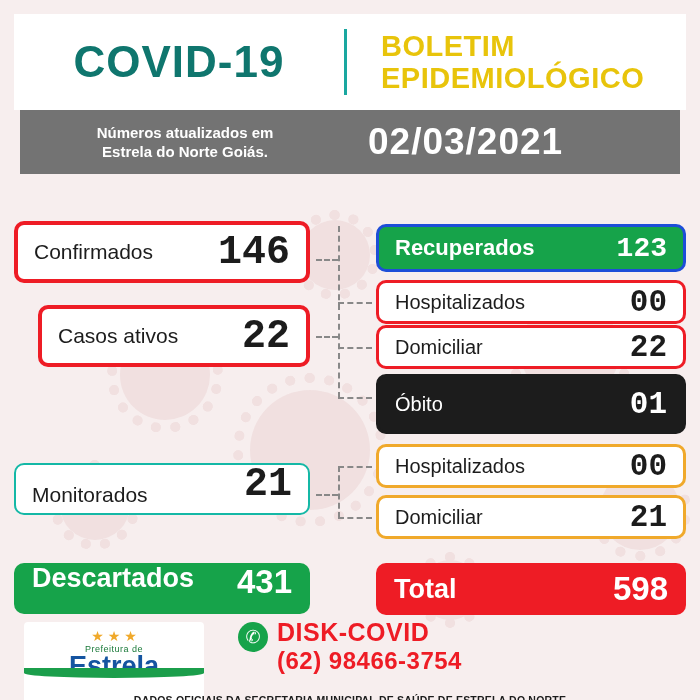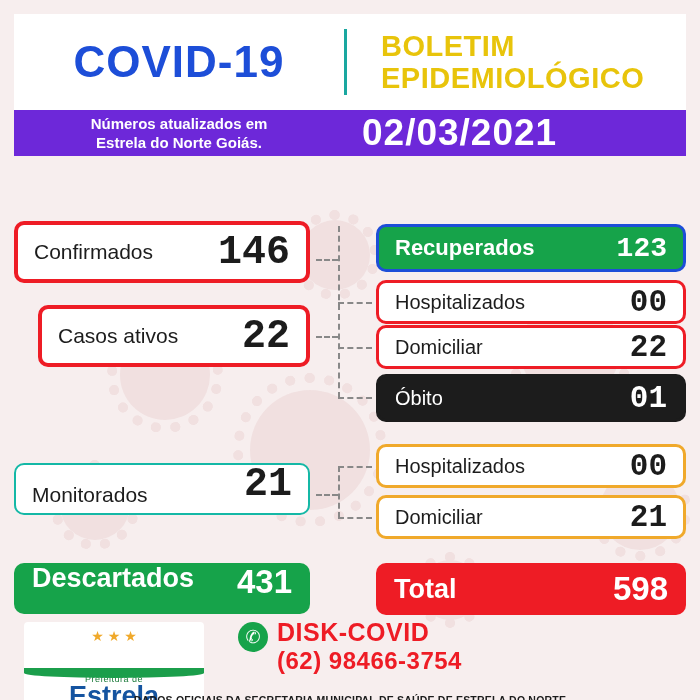--- a/index.html
+++ b/index.html
@@ -30,41 +30,41 @@
   .header-top {
     margin: 14px 14px 0 14px;
     height: 96px;
     background: #ffffff;
     display: flex;
     align-items: center;
   }
   .covid-title {
     flex: 0 0 330px;
     text-align: center;
-    color: #1d4ed8;
+    color: #0f766e;
     font-size: 44px;
     font-weight: bold;
     letter-spacing: 1px;
   }
   .title-divider {
     width: 3px; height: 66px; background: #1aa7a0;
   }
   .boletim {
     flex: 1;
     padding-left: 34px;
     color: #e8c40b;
     font-size: 29px;
     font-weight: bold;
     line-height: 1.12;
     letter-spacing: .5px;
   }
   .header-band {
-    margin: 0 14px;
-    height: 46px;
-    background: #6d28d9;
+    margin: 0 20px;
+    height: 64px;
+    background: #737373;
     display: flex;
     align-items: center;
     color: #ffffff;
   }
   .band-left {
     flex: 0 0 330px;
     text-align: center;
     font-size: 15px;
     font-weight: bold;
     line-height: 1.3;
@@ -106,21 +106,21 @@
   .big-yellow .val { font-size: 40px; color: #1c1c1c; }
 
   
   .solid-green { background: #16a34a; border: 3px solid #1d4ed8; color:#fff; height: 48px; }
   .solid-green .lbl { color:#fff; font-size: 22px; font-weight: bold; }
   .solid-green .val { color:#fff; font-size: 28px; }
 
   .out-red { border: 3px solid #ee1c25; height: 44px; }
   .out-red .lbl, .out-red .val { color: #1c1c1c; }
 
-  .solid-black { background: #1c1c1c; border: 3px solid #1c1c1c; height: 48px; gap: 32px; }
+  .solid-black { background: #1c1c1c; border: 3px solid #1c1c1c; height: 60px; gap: 32px; }
   .solid-black .lbl, .solid-black .val { color: #ffffff; }
 
   .out-yellow { border: 3px solid #f0a92b; height: 44px; }
   .out-yellow .lbl, .out-yellow .val { color: #1c1c1c; }
   .left-col { position: absolute; left: 14px; width: 296px; }
   .right-col { position: absolute; left: 376px; width: 310px; }
 
   
   .dash-v {
     position: absolute;
@@ -151,21 +151,21 @@
 
   
   .logo {
     position: absolute; left: 24px; top: 608px;
     width: 180px; height: 82px;
     background: #ffffff;
     border-radius: 4px;
     text-align: center;
     overflow: hidden;
   }
-  .logo .pref { font-size: 9px; color: #1b7a3a; margin-top: 30px; letter-spacing: .5px; }
+  .logo .pref { font-size: 9px; color: #1b7a3a; letter-spacing: .5px; }
   .logo .estrela { font-size: 27px; font-weight: bold; color: #1554a0; line-height: .95; }
   .logo .star { color: #f0a92b; font-size: 14px; }
   .logo .swoosh {
     position: absolute; left: 0; top: 46px; width: 180px; height: 10px;
     background: #1b9e4b;
     border-radius: 0 0 60% 60%;
   }
 
   .disk {
     position: absolute; left: 238px; top: 604px; width: 450px;

